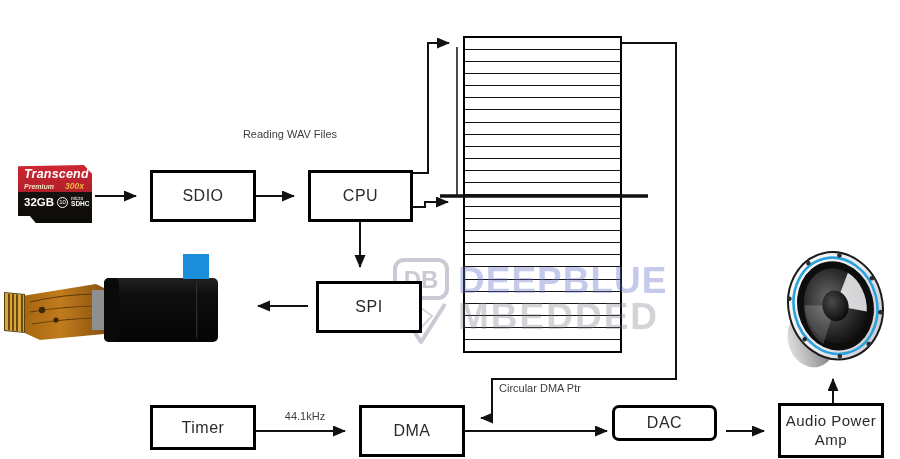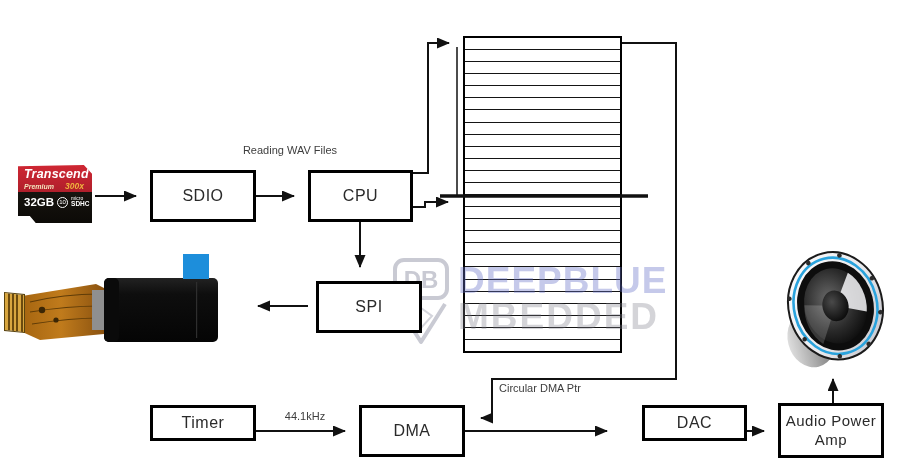--- a/index.html
+++ b/index.html
@@ -26,27 +26,27 @@
 
   
   .block{
     position:absolute;background:#fff;border:3px solid #000;box-sizing:border-box;
     display:flex;align-items:center;justify-content:center;
     font-size:16px;color:#2a2a2a;letter-spacing:.5px;text-align:center;line-height:1.25;
   }
   .b-sdio {left:150px;top:170px;width:106px;height:52px;}
   .b-cpu  {left:308px;top:170px;width:105px;height:52px;}
   .b-spi  {left:308px;top:281px;width:106px;height:52px;margin-left:8px;}
-  .b-timer{left:150px;top:405px;width:106px;height:36px;}
+  .b-timer{left:150px;top:405px;width:106px;height:45px;}
   .b-dma  {left:359px;top:405px;width:106px;height:52px;}
-  .b-dac  {left:642px;top:405px;width:105px;height:36px;}
+  .b-dac  {left:612px;top:405px;width:105px;height:36px;border-radius:7px;}
   .b-amp  {left:778px;top:403px;width:106px;height:55px;font-size:15px;padding:0 4px;}
 
   .small-label{position:absolute;font-size:11px;color:#3d3d3d;white-space:nowrap;}
-  .lbl-wav{left:230px;top:144px;width:120px;text-align:center;}
+  .lbl-wav{left:230px;top:128px;width:120px;text-align:center;}
   .lbl-rate{left:275px;top:410px;width:60px;text-align:center;}
   .lbl-dma{left:499px;top:382px;text-align:center;}
 
   
   .wm-text1{
     position:absolute;left:458px;top:260px;font-size:37px;font-weight:800;
     letter-spacing:1px;color:rgba(103,112,201,0.38);transform:scaleY(1.02);
   }
   .wm-text2{
     position:absolute;left:458px;top:296px;font-size:37px;font-weight:800;

